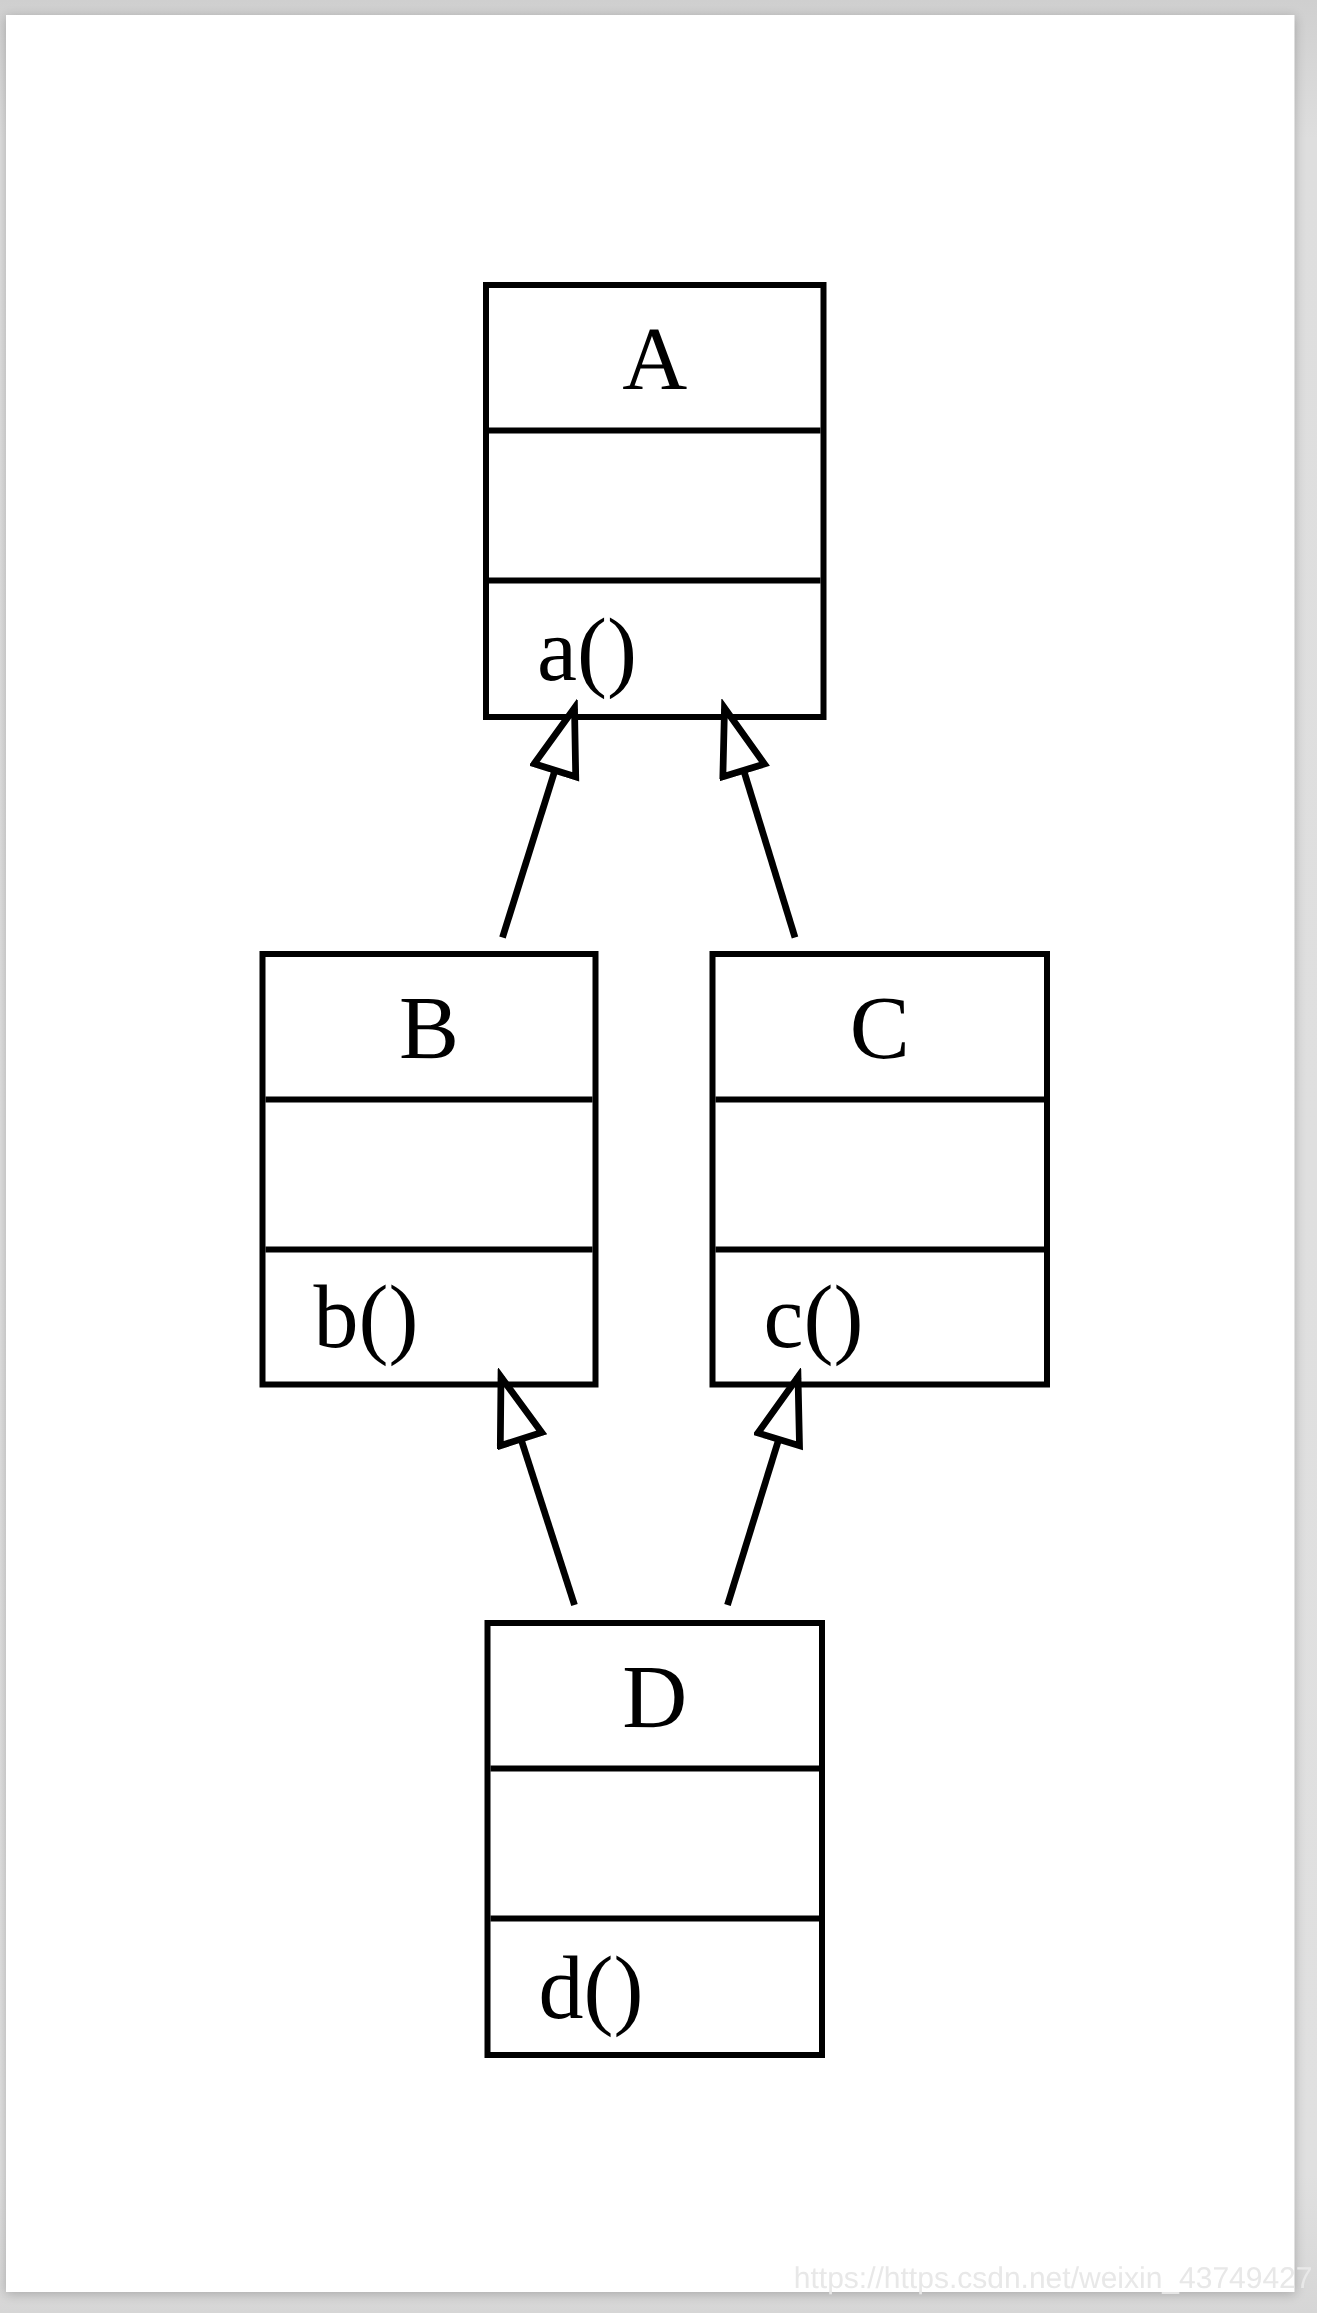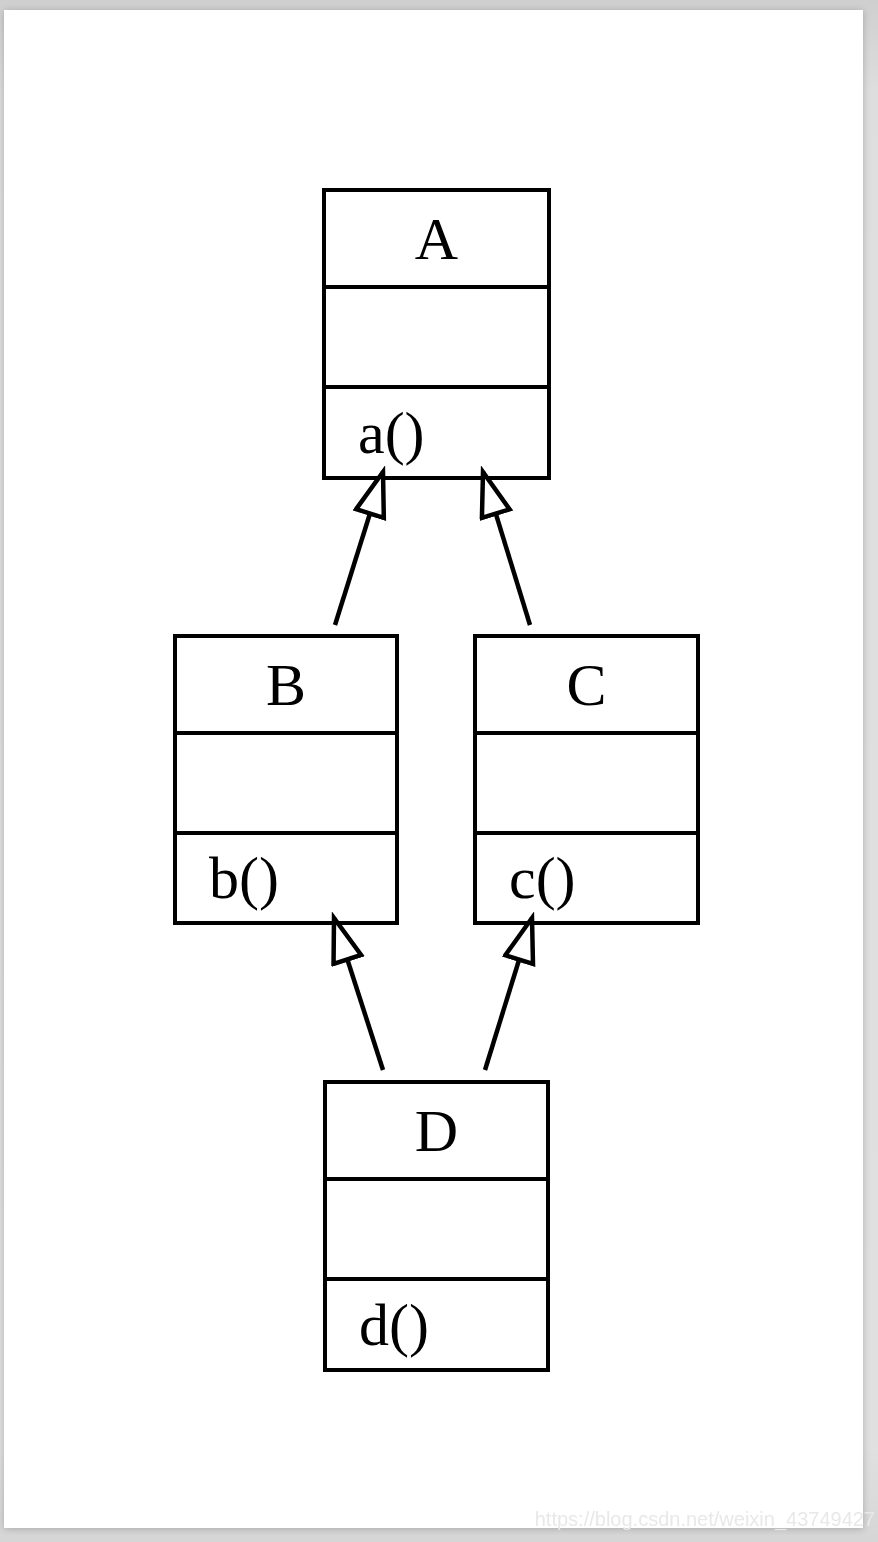--- a/index.html
+++ b/index.html
@@ -123,13 +123,13 @@
     <marker id="hollow-triangle" markerUnits="userSpaceOnUse" markerWidth="52" markerHeight="38" refX="46" refY="17" orient="auto">
       <path d="M 2.5,2.5 L 46,17 L 2.5,31.5 Z" fill="#ffffff" stroke="#000000" stroke-width="4.5"></path>
     </marker>
   </defs>
   <line x1="335" y1="625" x2="383" y2="472" marker-end="url(#hollow-triangle)"></line>
   <line x1="530" y1="625" x2="483" y2="472" marker-end="url(#hollow-triangle)"></line>
   <line x1="383" y1="1070" x2="334" y2="918" marker-end="url(#hollow-triangle)"></line>
   <line x1="485" y1="1070" x2="532" y2="918" marker-end="url(#hollow-triangle)"></line>
 </svg>
 
-<div class="watermark">https://blog.csdn.net/weixin_43749427</div>
+<div class="watermark">https://https.csdn.net/weixin_43749427</div>
 
 </body></html>

